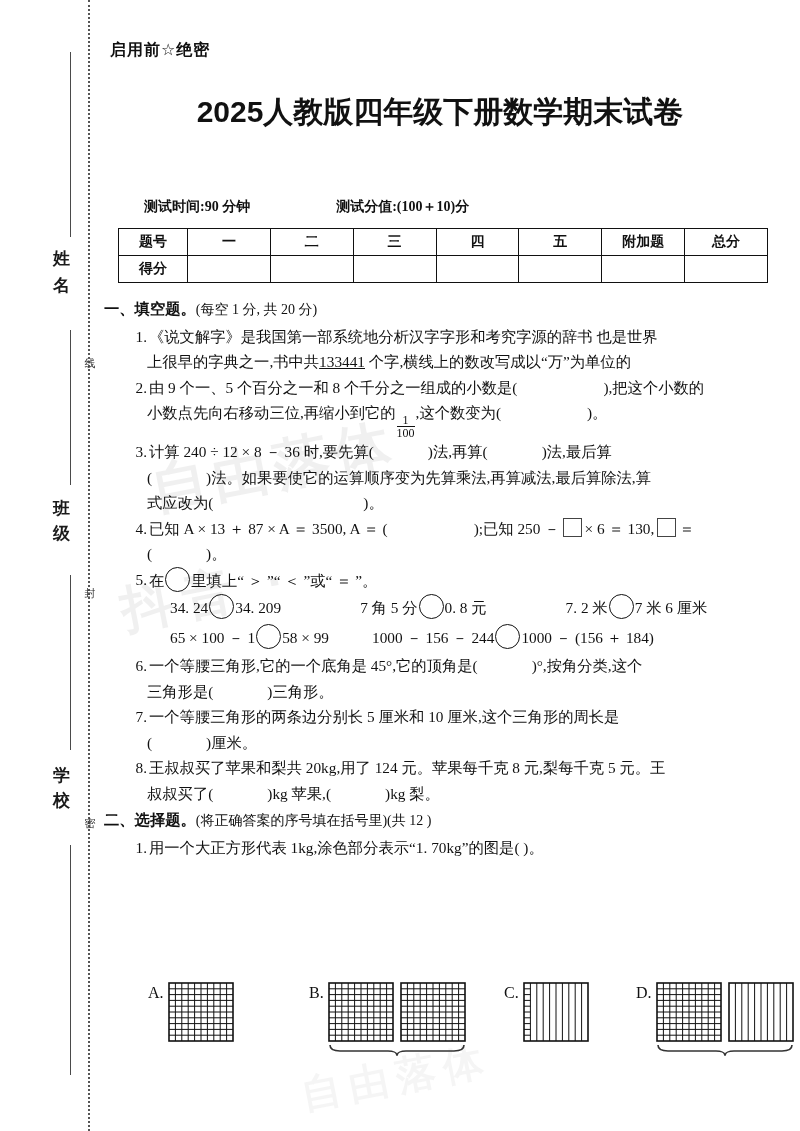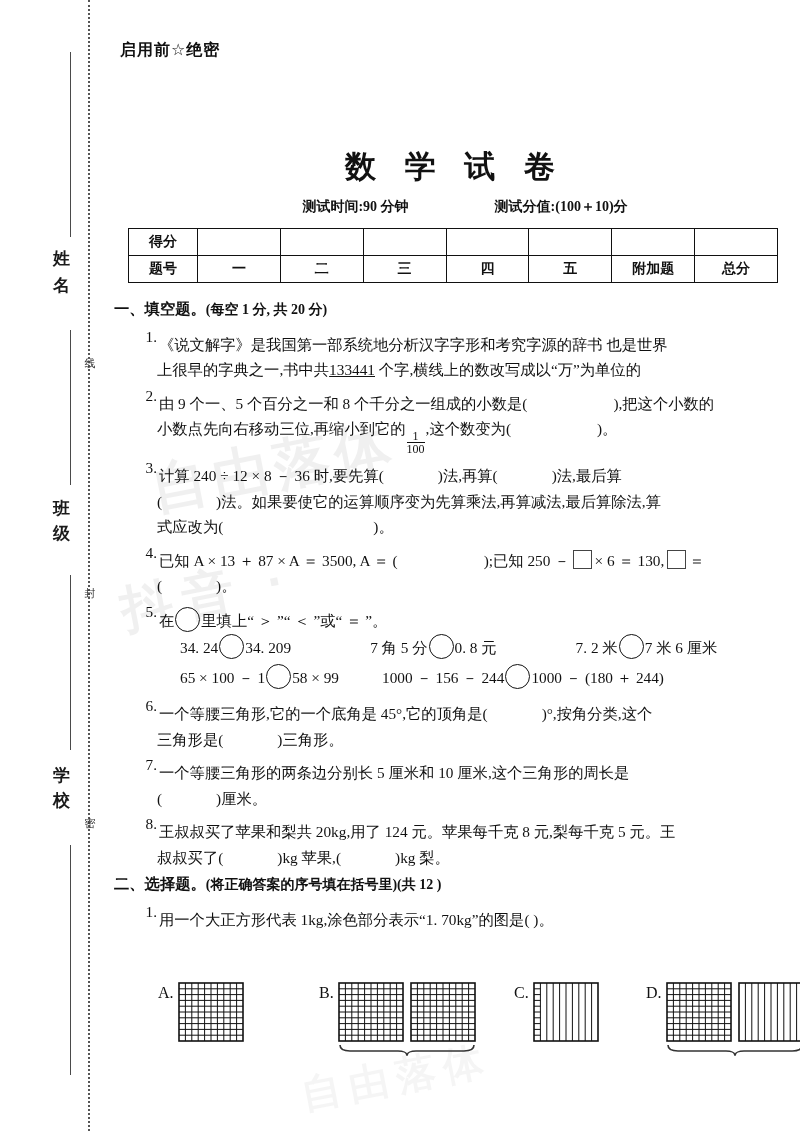--- a/index.html
+++ b/index.html
@@ -67,21 +67,21 @@
     font-size: 11px;
     left: 82px;
     font-weight: normal;
     color: #333;
     letter-spacing: 1px;
   }
 
   
   #content {
     position: absolute;
-    left: 114px;
+    left: 104px;
     top: 0;
     width: 672px;
     height: 1131px;
   }
 
   .secret {
     position: absolute;
     left: 6px;
     top: 40px;
     font-size: 16px;
@@ -110,21 +110,20 @@
     font-family: "Liberation Sans", "DejaVu Sans", sans-serif;
     letter-spacing: 10px;
     text-indent: 10px;
   }
   .info-row {
     position: absolute;
     left: 40px;
     right: 10px;
     top: 198px;
     display: flex;
-    justify-content: center;
     gap: 86px;
     font-size: 14px;
     font-weight: bold;
   }
 
   
   .score-table {
     position: absolute;
     left: 14px;
     top: 228px;
@@ -149,34 +148,34 @@
     top: 296px;
     width: 672px;
     font-size: 15.3px;
     line-height: 25.5px;
   }
   .sec-head {
     font-weight: bold;
     margin: 0 0 1px 0;
     font-size: 15.3px;
   }
-  .sec-head .note { font-weight: bold; font-size: 14px; }
+  .sec-head .note { font-weight: normal; font-size: 14px; }
 
   .q {
     display: flex;
     margin: 0 0 0 0;
     padding-left: 22px;
   }
   .q .num {
     width: 21px;
     flex: 0 0 21px;
     text-align: right;
     padding-right: 2px;
   }
-  .q .txt { flex: 1; margin-top: 8px; }
+  .q .txt { flex: 1; }
 
   .line2 { padding-left: 43px; }
 
   .blank { display: inline-block; min-width: 54px; }
   .blankwide { display: inline-block; min-width: 86px; }
   .blankxl { display: inline-block; min-width: 150px; }
 
   .ul { text-decoration: underline; }
 
   
@@ -263,49 +262,49 @@
   <div class="vtext big" style="top:752px;">学 校</div>
 
   <div class="vtext small" style="top:348px;">线</div>
   <div class="vtext small" style="top:578px;">封</div>
   <div class="vtext small" style="top:808px;">密</div>
 
   <div id="content">
 
     <div class="secret">启用前☆绝密</div>
 
-    <div class="doc-subtitle">数 学 试 卷</div>
+    <div class="doc-title">2025人教版四年级下册数学期末试卷</div>
 
     <div class="info-row">
       <span>测试时间:90 分钟</span>
       <span>测试分值:(100＋10)分</span>
     </div>
 
     <table class="score-table">
       <tbody>
           <tr>
-        <td class="head-cell">得分</td>
-        <td></td>
-        <td></td>
-        <td></td>
-        <td></td>
-        <td></td>
-        <td></td>
-        <td></td>
-      </tr>
-      <tr>
         <td class="head-cell">题号</td>
         <td>一</td>
         <td>二</td>
         <td>三</td>
         <td>四</td>
         <td>五</td>
         <td>附加题</td>
         <td>总分</td>
       </tr>
+      <tr>
+        <td class="head-cell">得分</td>
+        <td></td>
+        <td></td>
+        <td></td>
+        <td></td>
+        <td></td>
+        <td></td>
+        <td></td>
+      </tr>
     </tbody>
       </table>
 
     <div class="body-area">
 
       <div class="sec-head">
         <span>一、填空题。</span><span class="note">(每空 1 分, 共 20 分)</span>
       </div>
 
       <div class="q">
@@ -343,21 +342,21 @@
       <div class="cmp-row">
         <span class="cmp-item"><span>34. 24</span><span class="circ"></span><span>34. 209</span></span>
         <span style="width:56px"></span>
         <span class="cmp-item"><span>7 角 5 分</span><span class="circ"></span><span>0. 8 元</span></span>
         <span style="width:56px"></span>
         <span class="cmp-item"><span>7. 2 米</span><span class="circ"></span><span>7 米 6 厘米</span></span>
       </div>
       <div class="cmp-row">
         <span class="cmp-item"><span>65 × 100 － 1</span><span class="circ"></span><span>58 × 99</span></span>
         <span style="width:20px"></span>
-        <span class="cmp-item"><span>1000 － 156 － 244</span><span class="circ"></span><span>1000 － (180 ＋ 244)</span></span>
+        <span class="cmp-item"><span>1000 － 156 － 244</span><span class="circ"></span><span>1000 － (156 ＋ 184)</span></span>
       </div>
 
       <div class="q">
         <span class="num">6.</span>
         <span class="txt">一个等腰三角形,它的一个底角是 45°,它的顶角是(<span class="blank"></span>)°,按角分类,这个</span>
       </div>
       <div class="line2">三角形是(<span class="blank"></span>)三角形。</div>
 
       <div class="q">
         <span class="num">7.</span>

